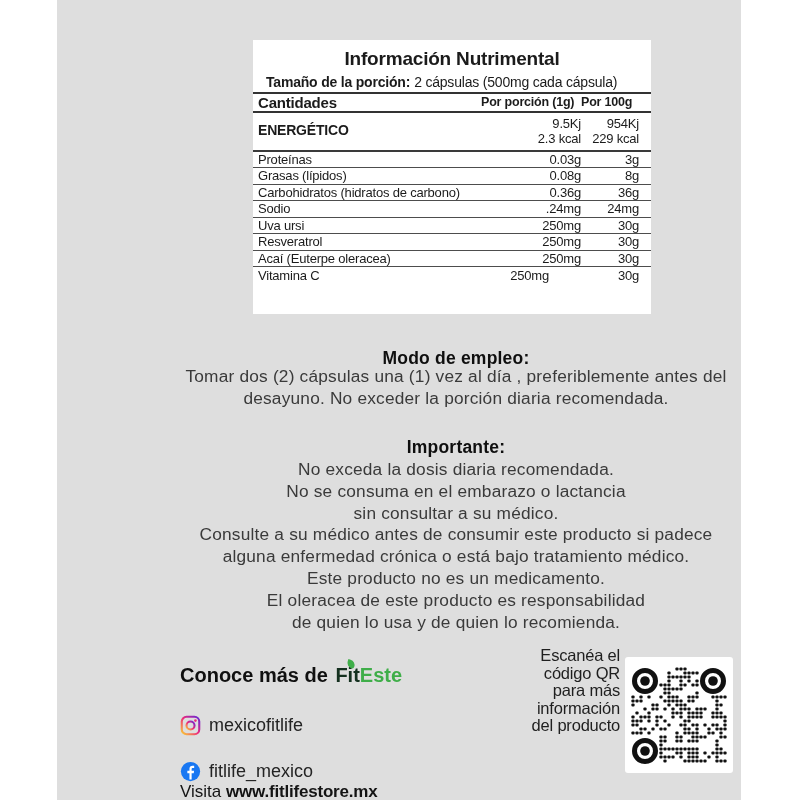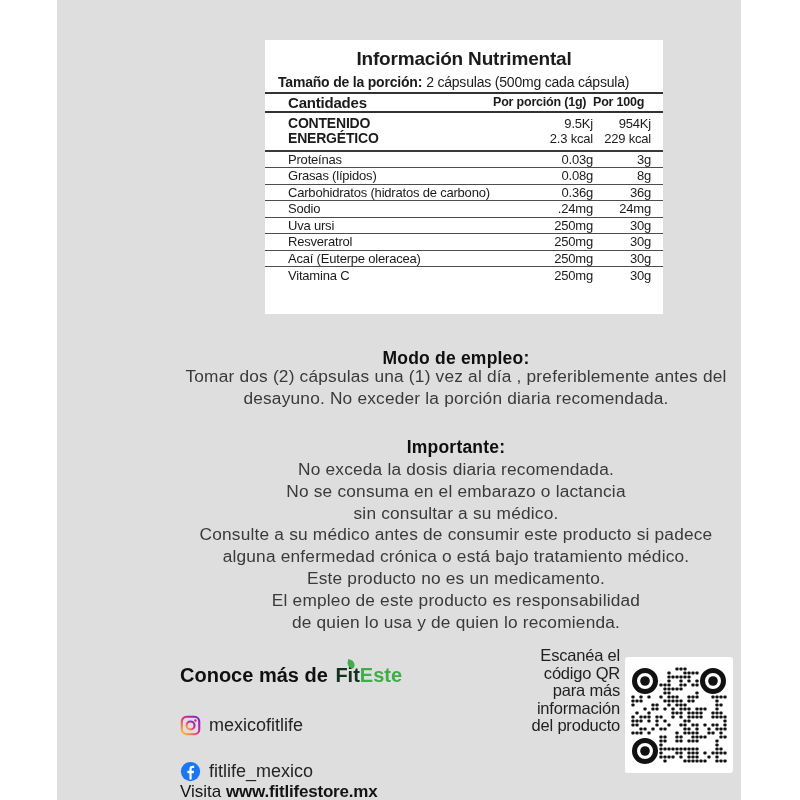--- a/index.html
+++ b/index.html
@@ -1,34 +1,34 @@
 <!DOCTYPE html>
 <html><head>
 <meta charset="utf-8">
 <style>
   * { margin:0; padding:0; box-sizing:border-box; }
   html,body { width:800px; height:800px; background:#ffffff; font-family:"Liberation Sans","DejaVu Sans",sans-serif; }
   .page { position:relative; width:800px; height:800px; overflow:hidden; }
   .panel { position:absolute; left:57px; top:0; width:684px; height:800px; background:#dedede; }
 
   
-  .card { position:absolute; left:208px; top:40px; width:398px; height:274px; background:#ffffff; color:#1b1b1b; letter-spacing:-0.2px; }
+  .card { position:absolute; left:196px; top:40px; width:398px; height:274px; background:#ffffff; color:#1b1b1b; letter-spacing:-0.2px; }
   .card-title { padding-top:8px; height:30px; text-align:center; font-size:19px; font-weight:bold; letter-spacing:-0.2px; }
   .serving { margin:3px 13px 0 13px; font-size:14px; line-height:18.5px; white-space:nowrap; }
   .serving .lbl { font-weight:bold; }
   .serving .v { margin-left:4px; }
-  .trow { display:grid; grid-template-columns:1fr 100px 58px; align-items:center; padding:0 12px 0 23px; border-bottom:1px solid #4d4d4d; }
+  .trow { display:grid; grid-template-columns:1fr 100px 58px; align-items:center; padding:0 12px 0 5px; border-bottom:1px solid #4d4d4d; }
   .thead { height:21px; border-top:2px solid #333; border-bottom:2px solid #333; }
   .hc  { font-weight:bold; font-size:15px; }
   .hc2 { font-weight:bold; font-size:12.5px; text-align:left; }
   .energy { height:39px; border-bottom:2px solid #3a3a3a; }
   .energy .nm  { font-weight:bold; font-size:14px; line-height:15.5px; }
   .energy .num { font-size:13px; line-height:15.5px; text-align:right; }
   #rows .trow { height:16.5px; font-size:13px; }
-  #rows .trow:last-child { border-bottom:none; }
+  #rows .trow:last-child { border-bottom:none;gap:32px; }
   #rows .num { text-align:right; }
 
   
   .center { position:absolute; left:57px; width:684px; text-align:center; }
   .heading { font-weight:bold; font-size:17.5px; color:#0f0f0f; letter-spacing:0.2px; }
   .para { font-size:17.3px; line-height:21.8px; color:#3a3a3a; letter-spacing:0.2px; }
 
   
   .footer-left { position:absolute; left:123px; top:664px; color:#1a1a1a; }
   .f-head { font-size:20px; font-weight:bold; color:#101010; height:26px; }
@@ -53,21 +53,20 @@
       <div class="serving">
         <div><span class="lbl">Tamaño de la porción:</span><span class="v">2 cápsulas (500mg cada cápsula)</span></div>
       </div>
       <div class="trow thead">
         <div class="hc">Cantidades</div>
         <div class="hc2">Por porción (1g)</div>
         <div class="hc2">Por 100g</div>
       </div>
       <div class="trow energy">
         <div class="nm">
-          <div>CONTENIDO</div>
           <div>ENERGÉTICO</div>
         </div>
         <div class="num">
           <div>9.5Kj</div>
           <div>2.3 kcal</div>
         </div>
         <div class="num">
           <div>954Kj</div>
           <div>229 kcal</div>
         </div>
@@ -123,21 +122,21 @@
       </div>
 
     <div class="center heading" style="top:437px;">Importante:</div>
     <div class="center para" style="top:459px;">
         <div>No exceda la dosis diaria recomendada.</div>
         <div>No se consuma en el embarazo o lactancia</div>
         <div>sin consultar a su médico.</div>
         <div>Consulte a su médico antes de consumir este producto si padece</div>
         <div>alguna enfermedad crónica o está bajo tratamiento médico.</div>
         <div>Este producto no es un medicamento.</div>
-        <div>El empleo de este producto es responsabilidad</div>
+        <div>El oleracea de este producto es responsabilidad</div>
         <div>de quien lo usa y de quien lo recomienda.</div>
       </div>
 
     <div class="footer-left">
       <div class="f-head">
         <span>Conoce más de </span><span class="fit"><span>Fit</span><span class="leaf"></span></span><span class="life">Este</span>
       </div>
       <div class="s-row">
         <svg width="21" height="21" viewBox="0 0 24 24">
           <defs>

